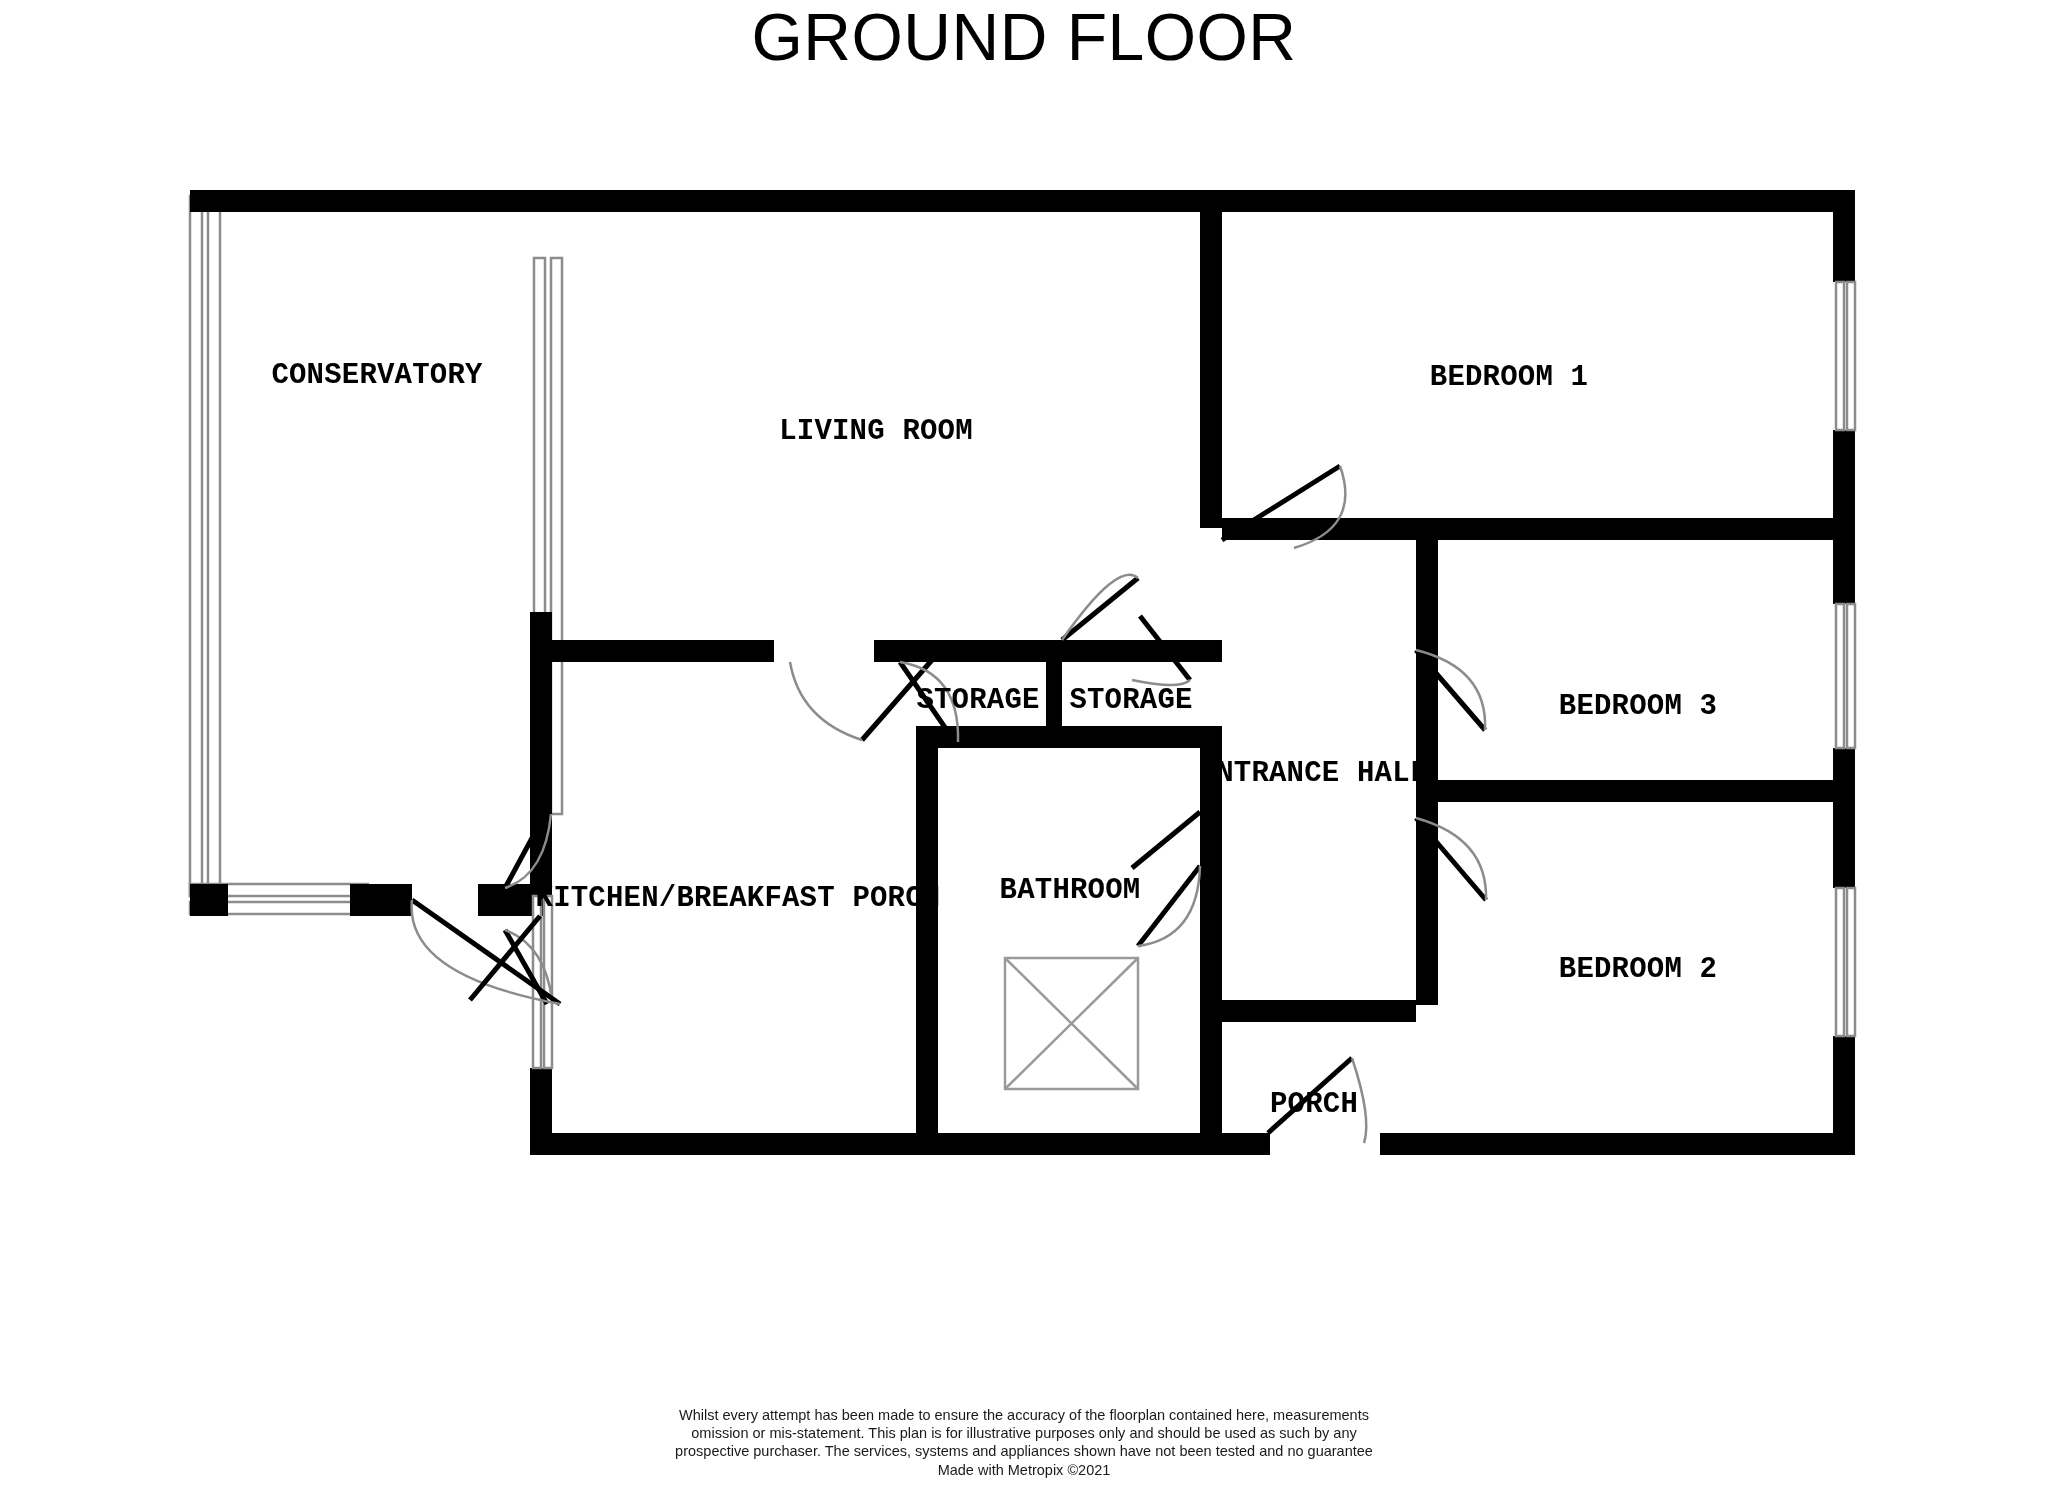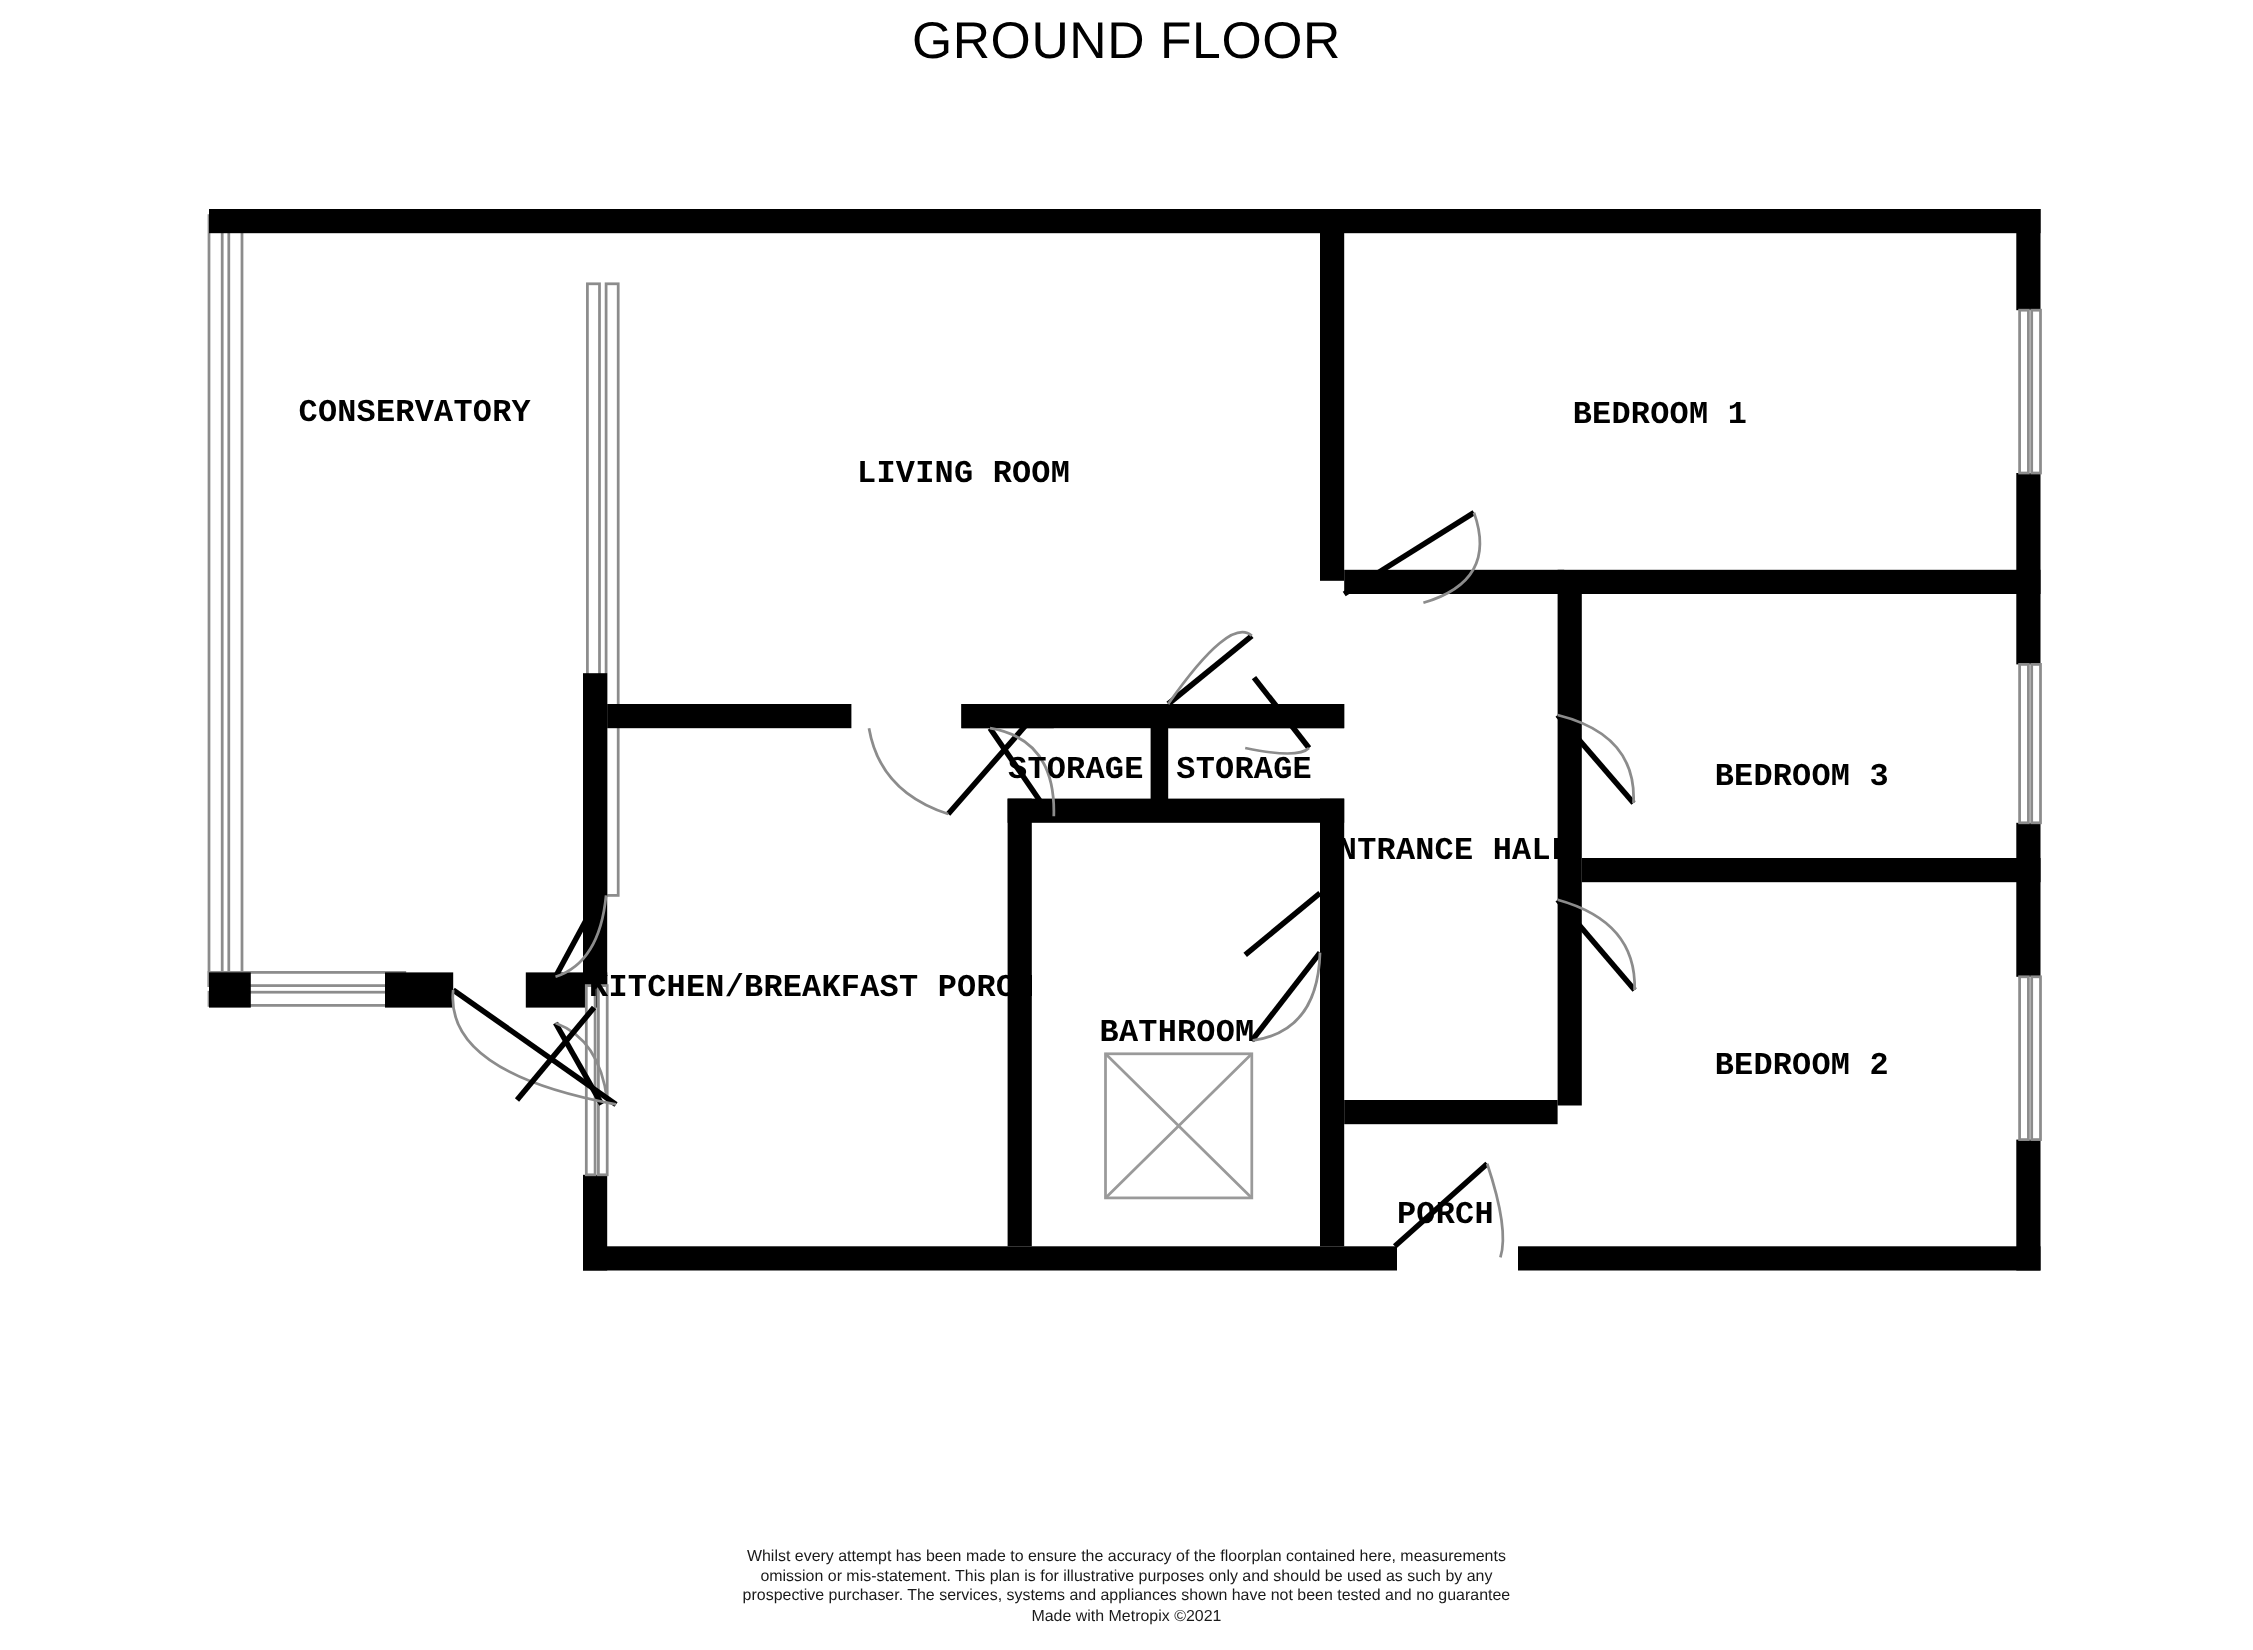--- a/index.html
+++ b/index.html
@@ -22,21 +22,21 @@
     width: 2048px;
     height: 1500px;
   }
 
   #floorplan-title {
     position: absolute;
     top: 0;
     left: 0;
     width: 2048px;
     text-align: center;
-    font-size: 47px;
+    font-size: 66px;
     font-weight: 400;
     letter-spacing: 0.5px;
     line-height: 62px;
     padding-top: 6px;
     font-family: "Liberation Sans", sans-serif;
     white-space: nowrap;
   }
 
   #floorplan-svg {
     position: absolute;
@@ -217,21 +217,21 @@
 
   <div class="room-label" style="left:377px;  top:375px;">CONSERVATORY</div>
   <div class="room-label" style="left:876px;  top:431px;">LIVING ROOM</div>
   <div class="room-label" style="left:1509px; top:377px;">BEDROOM 1</div>
   <div class="room-label" style="left:1638px; top:667px;margin-top:39px;">BEDROOM 3</div>
   <div class="room-label" style="left:1638px; top:969px;">BEDROOM 2</div>
   <div class="room-label" style="left:978px;  top:700px;">STORAGE</div>
   <div class="room-label" style="left:1131px; top:700px;">STORAGE</div>
   <div class="room-label" style="left:1313px; top:773px;">ENTRANCE HALL</div>
   <div class="room-label" style="left:738px;  top:898px;">KITCHEN/BREAKFAST PORCH</div>
-  <div class="room-label" style="left:1070px; top:939px;">BATHROOM</div>
+  <div class="room-label" style="left:1070px; top:890px;">BATHROOM</div>
   <div class="room-label" style="left:1314px; top:1104px;">PORCH</div>
 
   <div id="disclaimer-block">
     <span class="disc-line">Whilst every attempt has been made to ensure the accuracy of the floorplan contained here, measurements</span>
     <span class="disc-line">omission or mis-statement. This plan is for illustrative purposes only and should be used as such by any</span>
     <span class="disc-line">prospective purchaser. The services, systems and appliances shown have not been tested and no guarantee</span>
     <span id="made-with-line">Made with Metropix ©2021</span>
   </div>
 
 </div>

